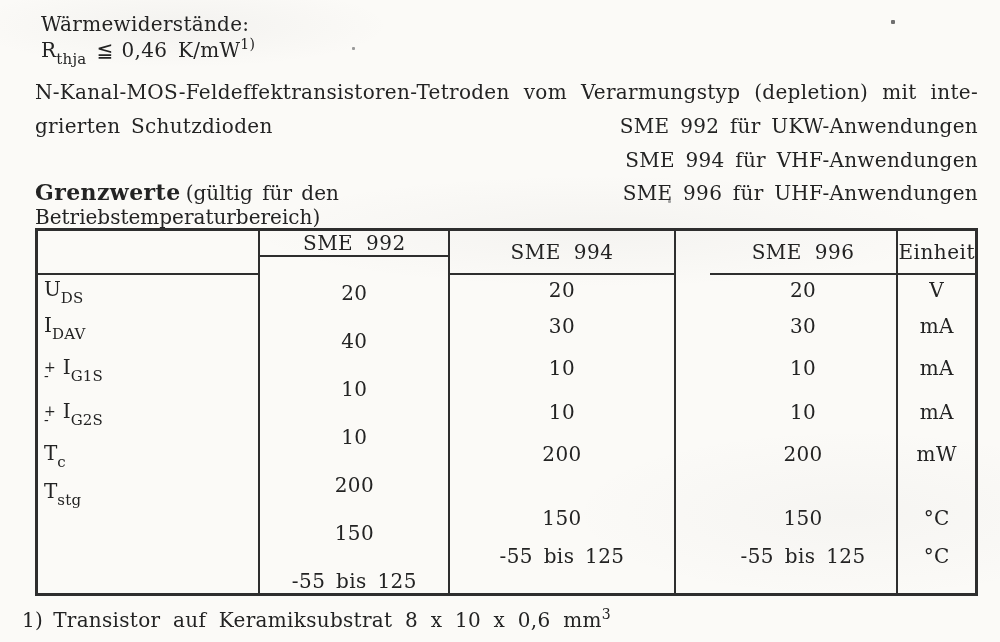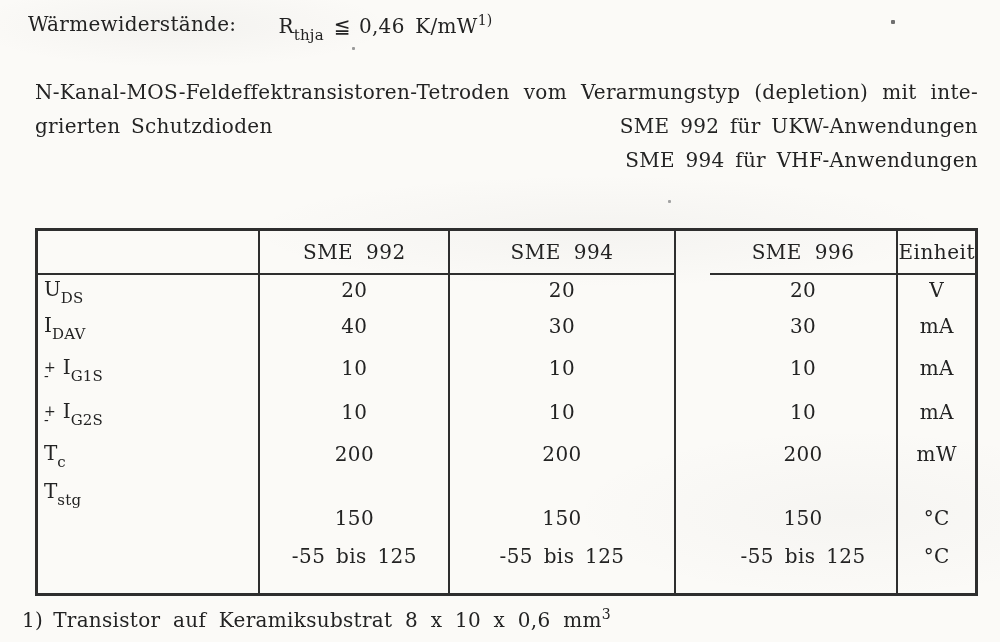--- a/index.html
+++ b/index.html
@@ -19,21 +19,21 @@
       radial-gradient(ellipse 400px 120px at 85% 80%, rgba(120,120,120,0.04), transparent 70%);
   }
   .speck{position:absolute;background:#6f6f6f;border-radius:1px;}
   .s1{left:891px;top:20px;width:4px;height:4px;}
   .s2{left:352px;top:47px;width:3px;height:3px;background:#9a9a9a;}
   .s3{left:668px;top:200px;width:3px;height:3px;background:#a3a3a3;}
 
   .txt{font-size:20px;letter-spacing:0.3px;word-spacing:4px;white-space:nowrap;}
 
   
-  .thermal{position:absolute;left:28px;top:12px;display:flex;align-items:flex-start;}
+  .thermal{position:absolute;left:41px;top:12px;display:flex;align-items:flex-start;flex-direction:column;}
   .thermal .label{margin-right:42px;}
   .formula{white-space:nowrap;}
   .sub{font-size:15px;vertical-align:-0.48em;letter-spacing:0.2px;}
   .sup{font-size:14px;vertical-align:0.55em;letter-spacing:0.2px;}
   .rel{margin:0 8px 0 10px;}
 
   
   .intro1{position:absolute;left:35px;top:80px;width:943px;font-size:20px;
     letter-spacing:0.3px;white-space:nowrap;display:flex;justify-content:space-between;}
   .intro1 span{flex:0 0 auto;}
@@ -46,21 +46,21 @@
   .sect-title{font-weight:bold;font-size:22px;letter-spacing:0.4px;}
   .sect-sub{font-size:20px;word-spacing:3px;}
 
   
   .limits-table{
     position:absolute;left:35px;top:228px;width:943px;height:368px;
     display:flex;border:3px solid #2e2e2e;box-sizing:border-box;
   }
   .tcol{display:flex;flex-direction:column;border-right:2px solid #2e2e2e;box-sizing:border-box;}
   .tcol.last{border-right:none;flex:1;}
-  .c0{width:225px;} .c1{width:192px;} .c2{width:228px;} .c3{width:225px;padding-left:34px;}
+  .c0{width:225px;} .c1{width:192px;gap:21px;} .c2{width:228px;} .c3{width:225px;padding-left:34px;}
   .th{height:44px;border-bottom:2px solid #2e2e2e;display:flex;align-items:center;
       justify-content:center;font-size:20px;letter-spacing:0.5px;word-spacing:6px;box-sizing:border-box;}
   .cell{box-sizing:border-box;overflow:visible;font-size:20px;}
   .vcell{text-align:center;padding-top:3px;letter-spacing:0.4px;word-spacing:4px;}
   .lcell{padding:2px 0 0 6px;line-height:24px;white-space:nowrap;}
   .r1{height:36px;} .r2{height:42px;} .r3{height:44px;} .r4{height:42px;}
   .r5{height:64px;} .r6{height:38px;} .r7{flex:1;}
   .pm{display:inline-flex;flex-direction:column;font-size:14px;line-height:9px;
       vertical-align:2px;margin-right:7px;}
   .note-line{font-size:19px;line-height:24px;white-space:nowrap;}
@@ -95,20 +95,27 @@
     <span>inte-</span>
   </div>
 
   <div class="line-flex">
     <span class="txt">grierten Schutzdioden</span>
     <span class="txt">SME 992 für UKW-Anwendungen</span>
   </div>
 
   <div class="app-line app2 txt">SME 994 für VHF-Anwendungen</div>
 
+  <div class="line4">
+    <span>
+      <span class="sect-title">Grenzwerte</span>
+      <span class="sect-sub">(gültig für den Betriebstemperaturbereich)</span>
+    </span>
+    <span class="txt">SME 996 für UHF-Anwendungen</span>
+  </div>
 
   <div class="limits-table">
 
     <div class="tcol c0">
       <div class="th"></div>
       <div class="cell lcell r1"><span>U</span><span class="sub">DS</span></div>
       <div class="cell lcell r2"><span>I</span><span class="sub">DAV</span></div>
       <div class="cell lcell r3"><span class="pm">
             <span>+</span>
             <span>-</span>

